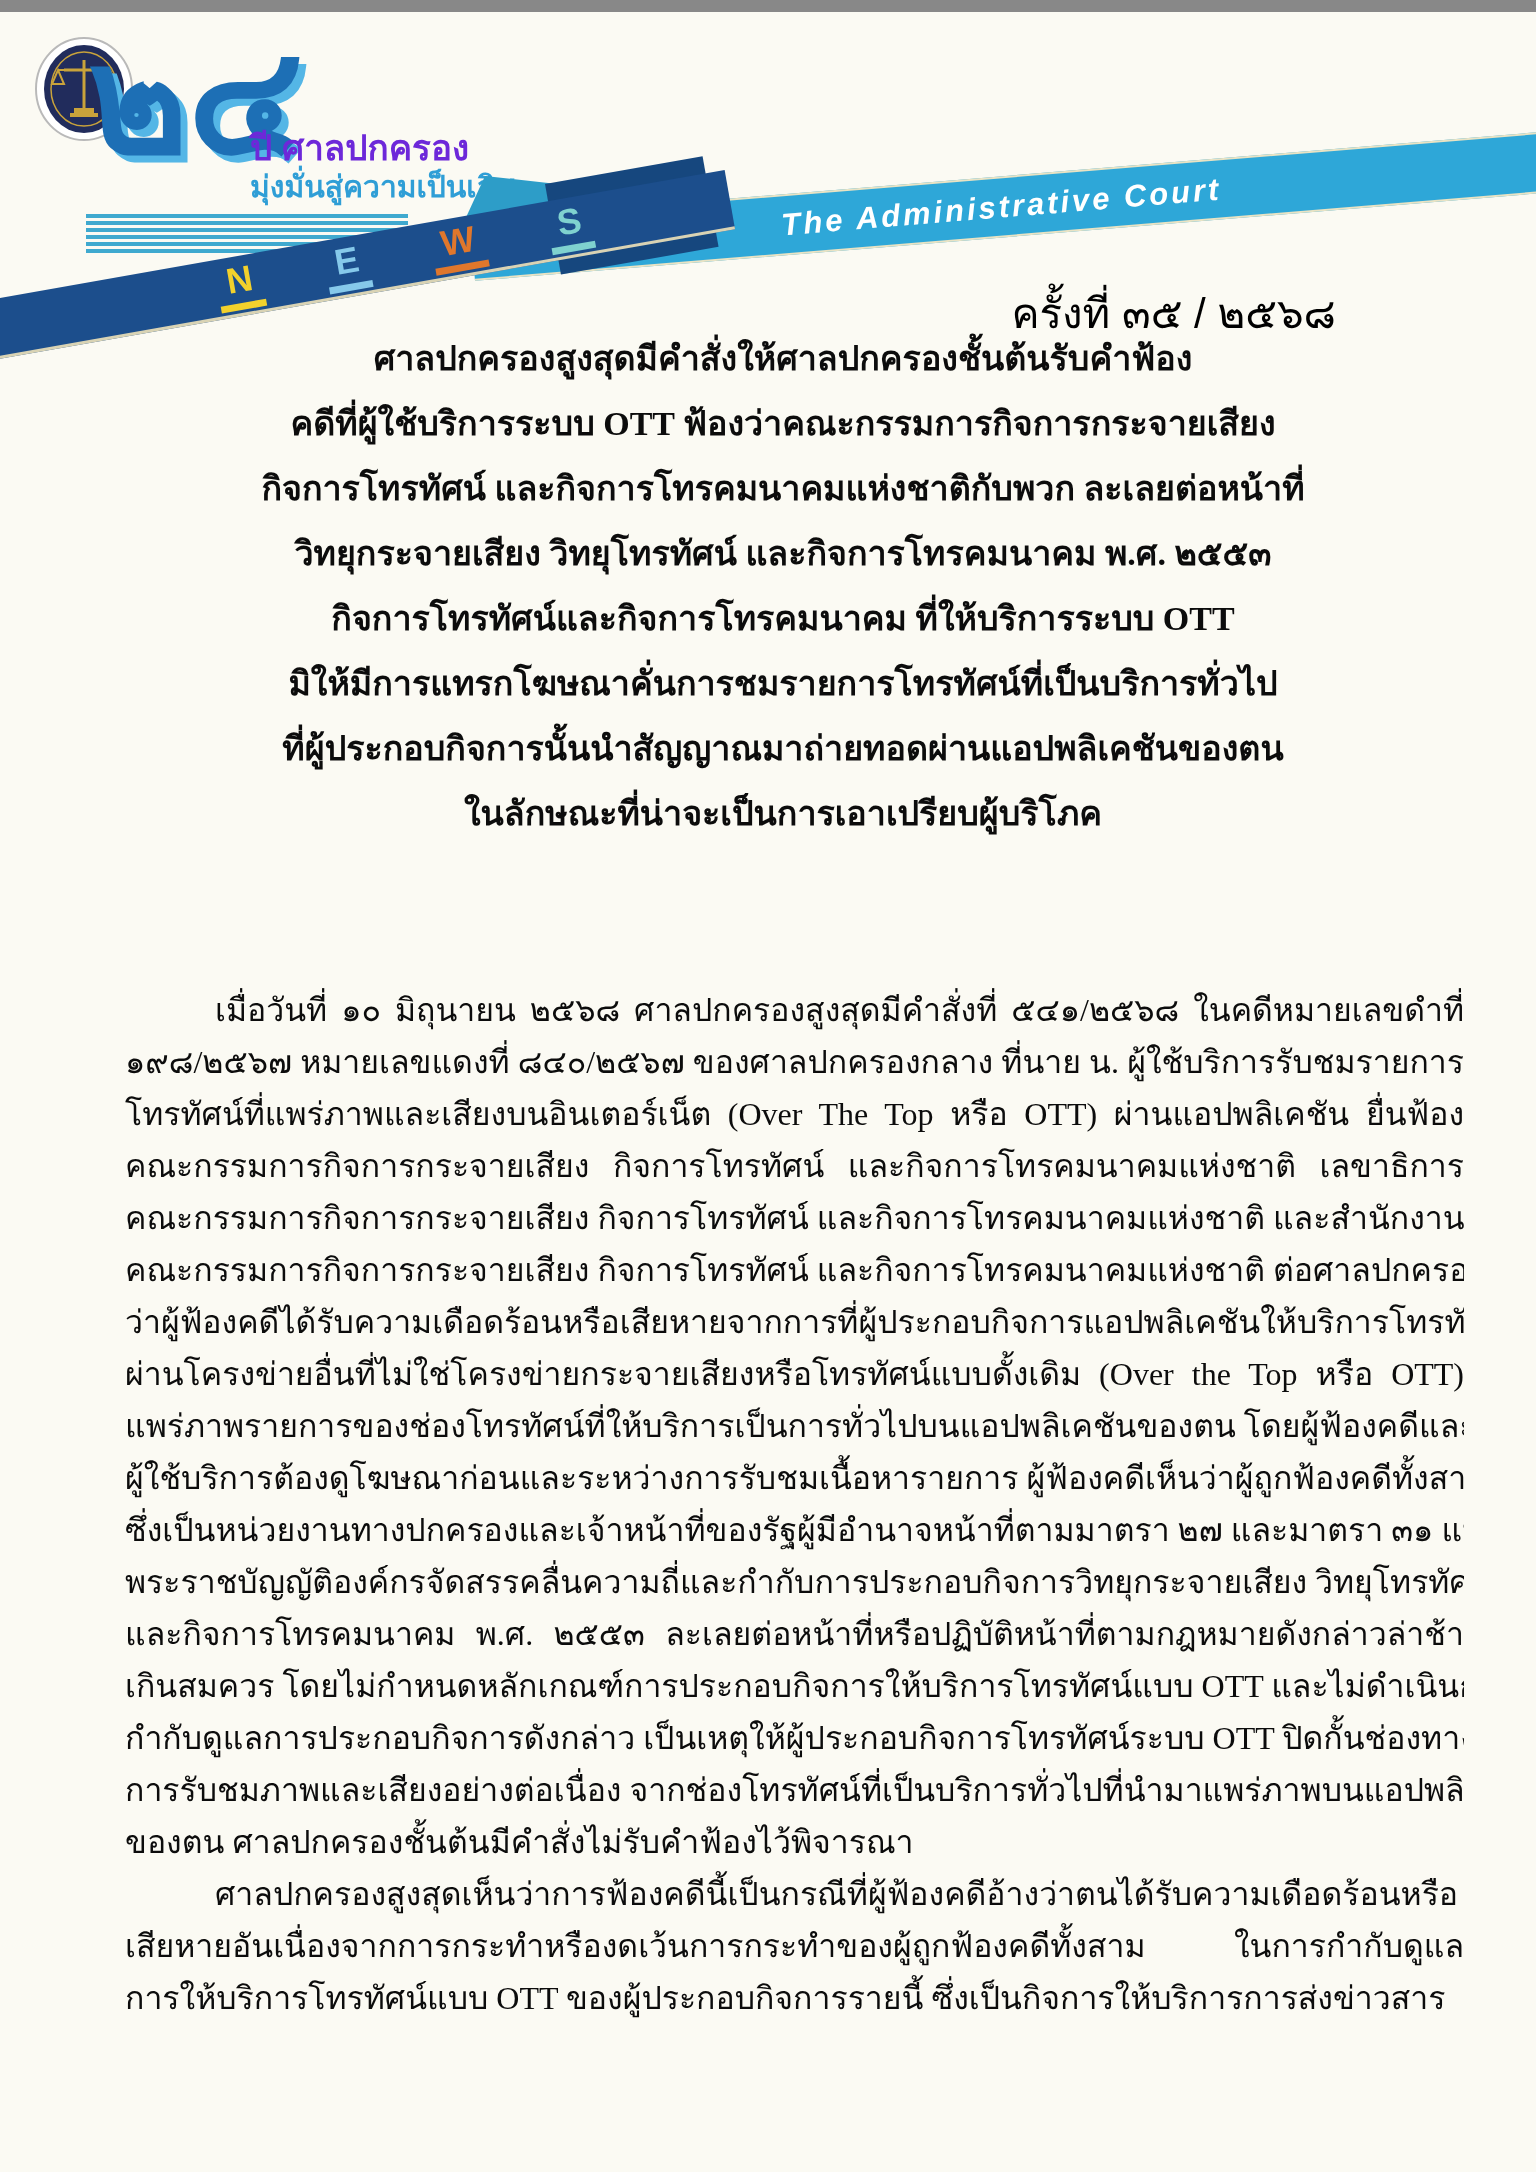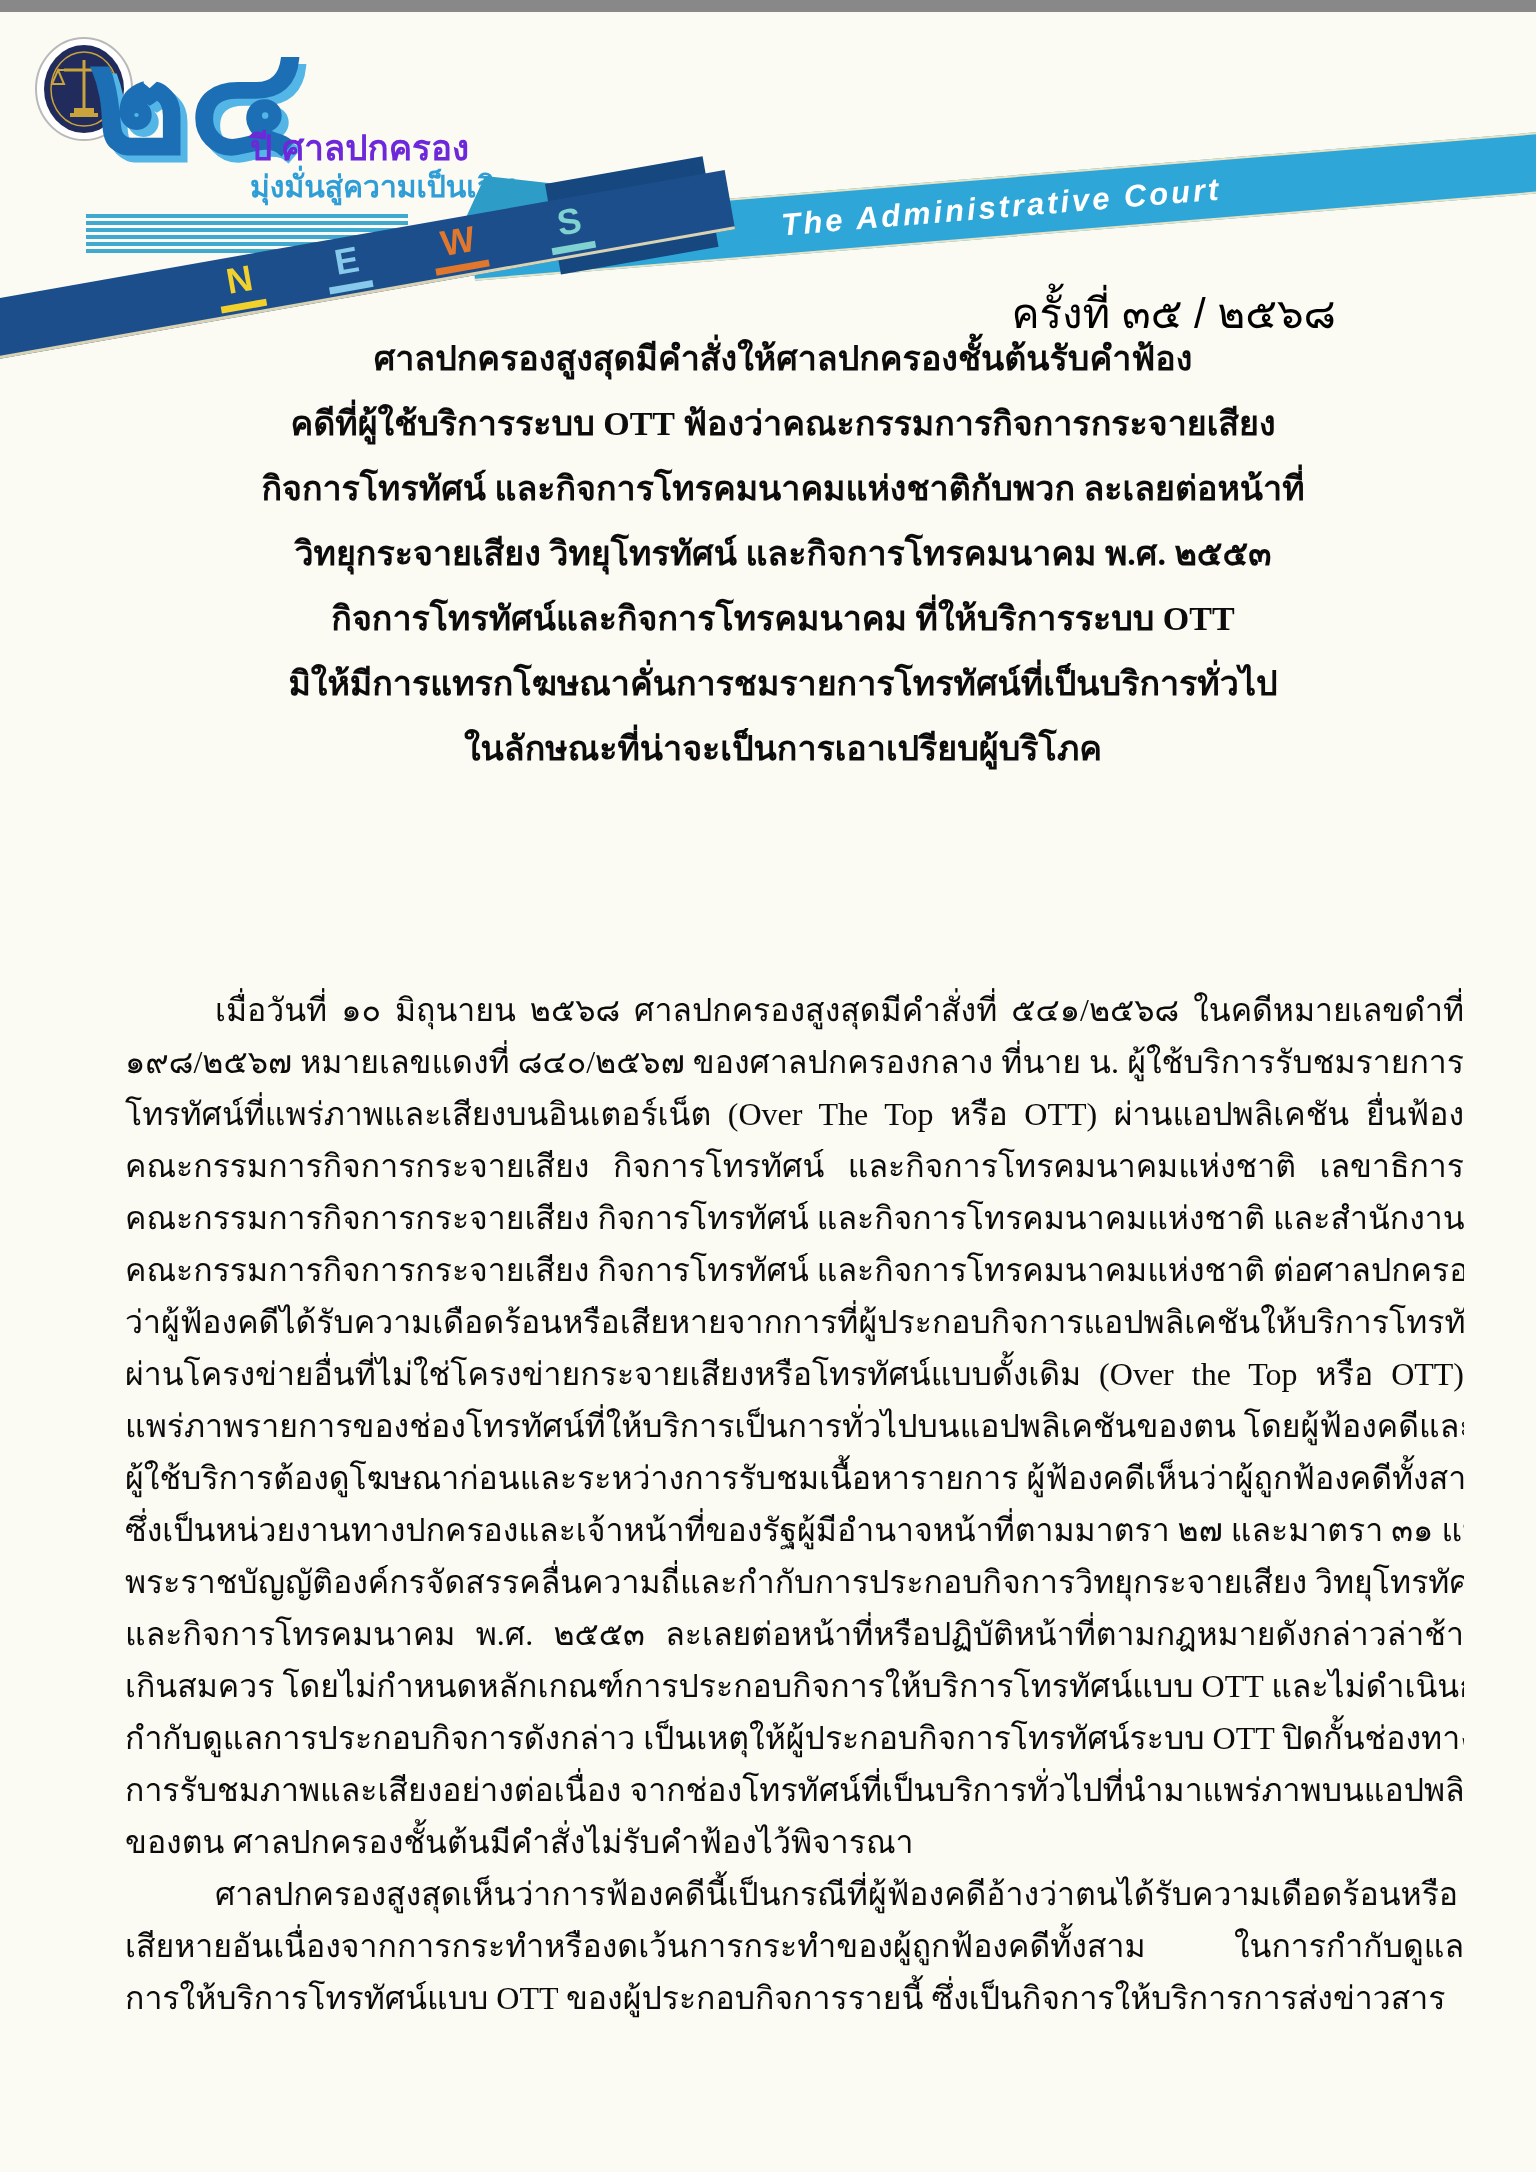--- a/index.html
+++ b/index.html
@@ -148,20 +148,21 @@
 
   <div class="issue-no">ครั้งที่ ๓๕ / ๒๕๖๘</div>
 
   <div class="title-block">
       <div class="title-line">ศาลปกครองสูงสุดมีคำสั่งให้ศาลปกครองชั้นต้นรับคำฟ้อง</div>
       <div class="title-line">คดีที่ผู้ใช้บริการระบบ OTT ฟ้องว่าคณะกรรมการกิจการกระจายเสียง</div>
       <div class="title-line">กิจการโทรทัศน์ และกิจการโทรคมนาคมแห่งชาติกับพวก ละเลยต่อหน้าที่</div>
       <div class="title-line">วิทยุกระจายเสียง วิทยุโทรทัศน์ และกิจการโทรคมนาคม พ.ศ. ๒๕๕๓</div>
       <div class="title-line">กิจการโทรทัศน์และกิจการโทรคมนาคม ที่ให้บริการระบบ OTT</div>
       <div class="title-line">มิให้มีการแทรกโฆษณาคั่นการชมรายการโทรทัศน์ที่เป็นบริการทั่วไป</div>
+      <div class="title-line">ที่ผู้ประกอบกิจการนั้นนำสัญญาณมาถ่ายทอดผ่านแอปพลิเคชันของตน</div>
       <div class="title-line">ในลักษณะที่น่าจะเป็นการเอาเปรียบผู้บริโภค</div>
     </div>
 
   <div class="body-block">
     <div class="para para1">
         <div class="body-line">เมื่อวันที่ ๑๐ มิถุนายน ๒๕๖๘ ศาลปกครองสูงสุดมีคำสั่งที่ ๕๔๑/๒๕๖๘ ในคดีหมายเลขดำที่</div>
         <div class="body-line">๑๙๘/๒๕๖๗ หมายเลขแดงที่ ๘๔๐/๒๕๖๗ ของศาลปกครองกลาง ที่นาย น. ผู้ใช้บริการรับชมรายการ</div>
         <div class="body-line">โทรทัศน์ที่แพร่ภาพและเสียงบนอินเตอร์เน็ต (Over The Top หรือ OTT) ผ่านแอปพลิเคชัน ยื่นฟ้อง</div>
         <div class="body-line">คณะกรรมการกิจการกระจายเสียง กิจการโทรทัศน์ และกิจการโทรคมนาคมแห่งชาติ เลขาธิการ</div>
         <div class="body-line">คณะกรรมการกิจการกระจายเสียง กิจการโทรทัศน์ และกิจการโทรคมนาคมแห่งชาติ และสำนักงาน</div>

